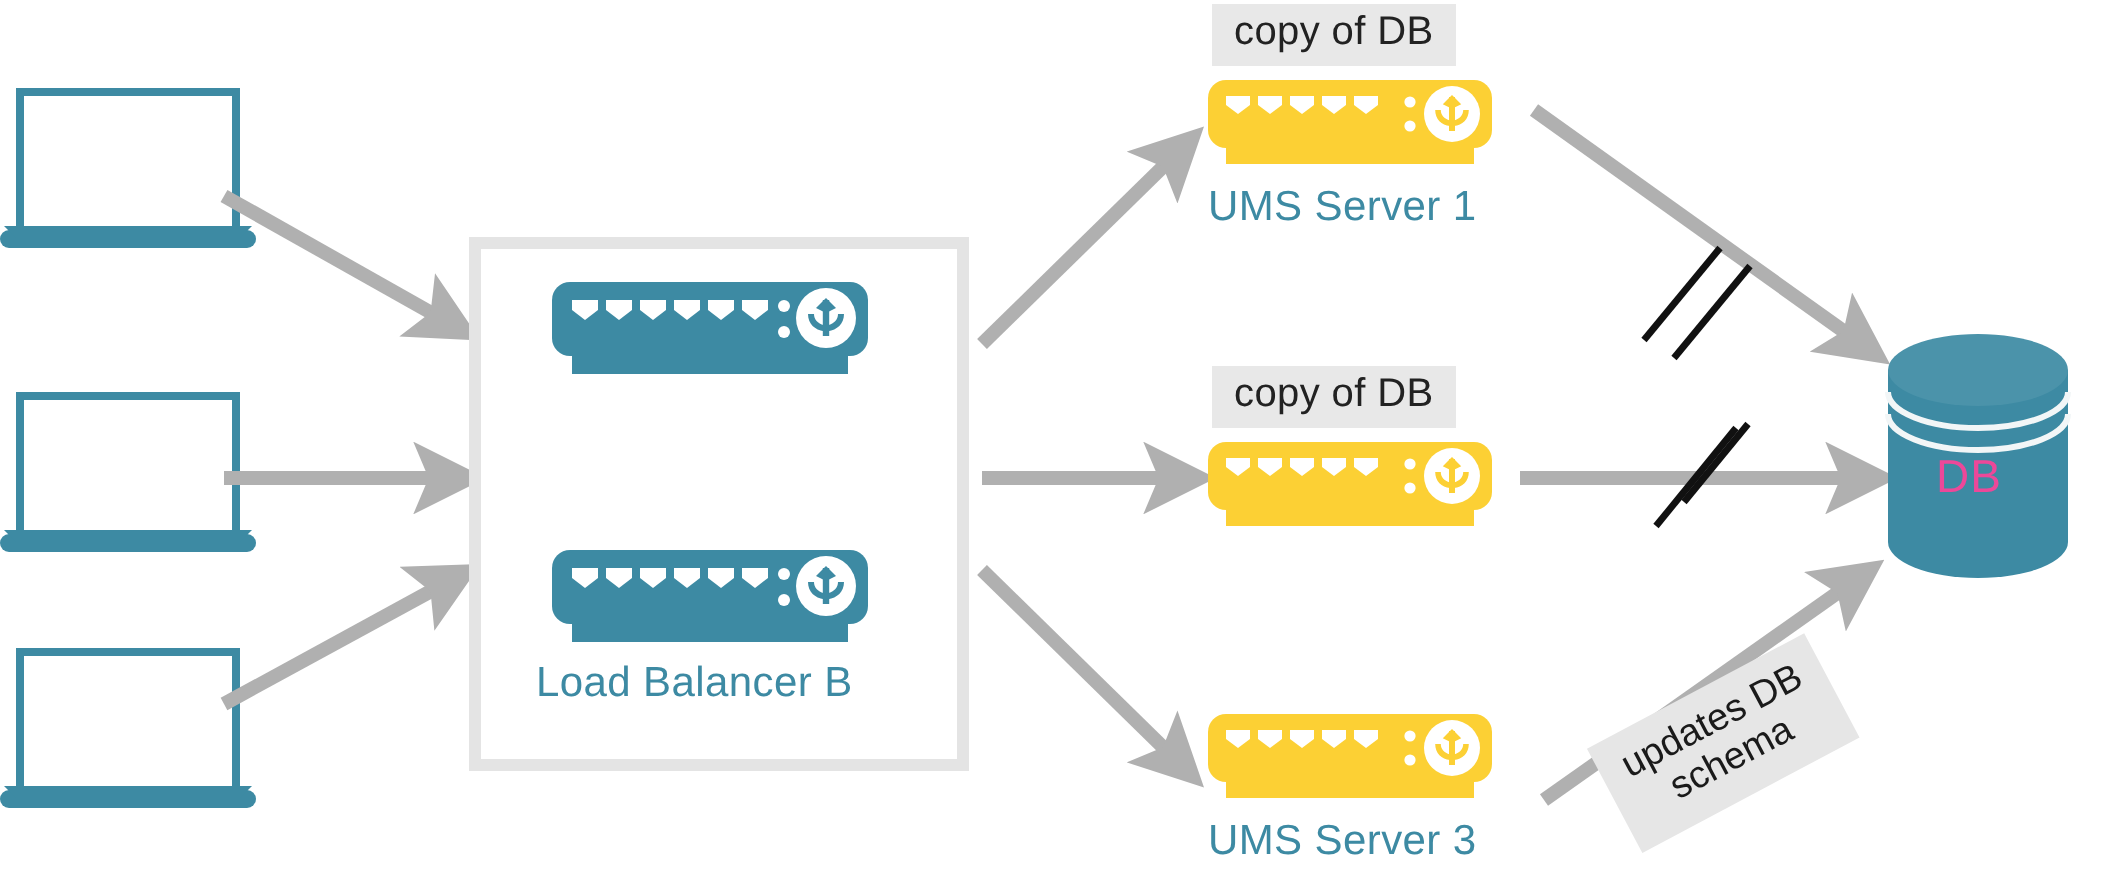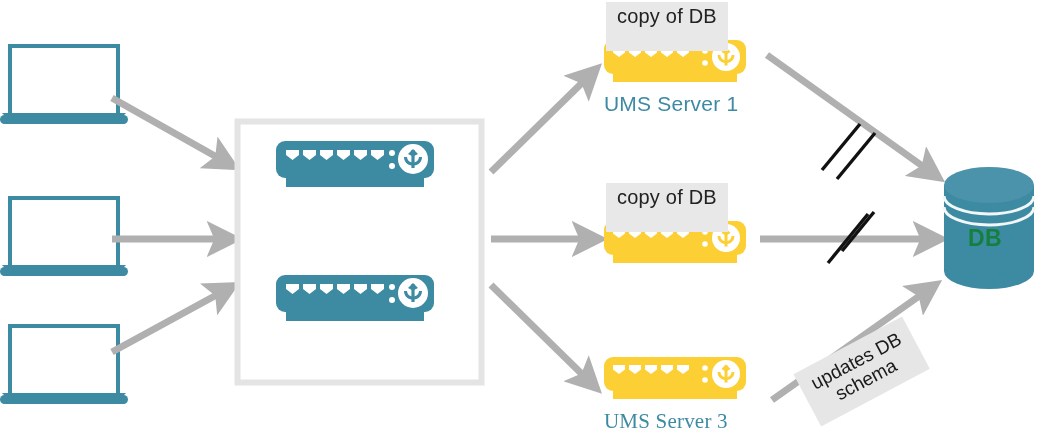--- a/index.html
+++ b/index.html
@@ -29,41 +29,40 @@
     font-size: 21px;
     color: #3d8aa3;
     white-space: nowrap;
     letter-spacing: 0.2px;
   }
   .tag-label {
     position: absolute;
     background: #e8e8e8;
     color: #222222;
     font-size: 20px;
-    padding: 3px 11px 23px 11px;
+    padding: 3px 11px 5px 11px;
     white-space: nowrap;
     letter-spacing: 0.2px;
   }
   .rot-label {
     position: absolute;
     background: #e6e6e6;
     color: #1a1a1a;
     font-size: 19px;
     line-height: 1.12;
     padding: 7px 12px 9px 12px;
     text-align: center;
     white-space: pre-line;
     transform-origin: center center;
   }
   .db-text {
     position: absolute;
     font-size: 23px;
-    color: #15803d;
+    color: #ec4899;
     letter-spacing: 0.5px;
-    font-weight: bold;
   }
 </style>
 </head>
 <body>
 
 <div id="diagram-root">
 
   <svg id="diagram-svg" viewBox="0 0 1052 442">
     <defs>
       <marker id="arrowhead" markerWidth="5.2" markerHeight="5.2" refX="2.2" refY="2.6" orient="auto" markerUnits="strokeWidth">
@@ -226,22 +225,23 @@
     </g>
   </svg>
 
   <div class="tag-label" style="left:606px; top:2px;">copy of DB</div>
 
   <div class="node-label" style="left:604px; top:92px;">UMS Server 1</div>
 
   <div class="tag-label" style="left:606px; top:183px;">copy of DB</div>
 
 
-  <div class="node-label" style="left:604px; top:409px;font-family:Liberation Serif, serif;">UMS Server 3</div>
-
-
+  <div class="node-label" style="left:604px; top:409px;">UMS Server 3</div>
+
+
+  <div class="node-label" style="left:268px; top:330px;">Load Balancer B</div>
 
   <div class="db-text" style="left:968px; top:225px;">DB</div>
 
   <div class="rot-label" style="left:800px; top:342px; transform:rotate(-28deg);">updates DB
 schema</div>
 
 </div>
 
 </body></html>

